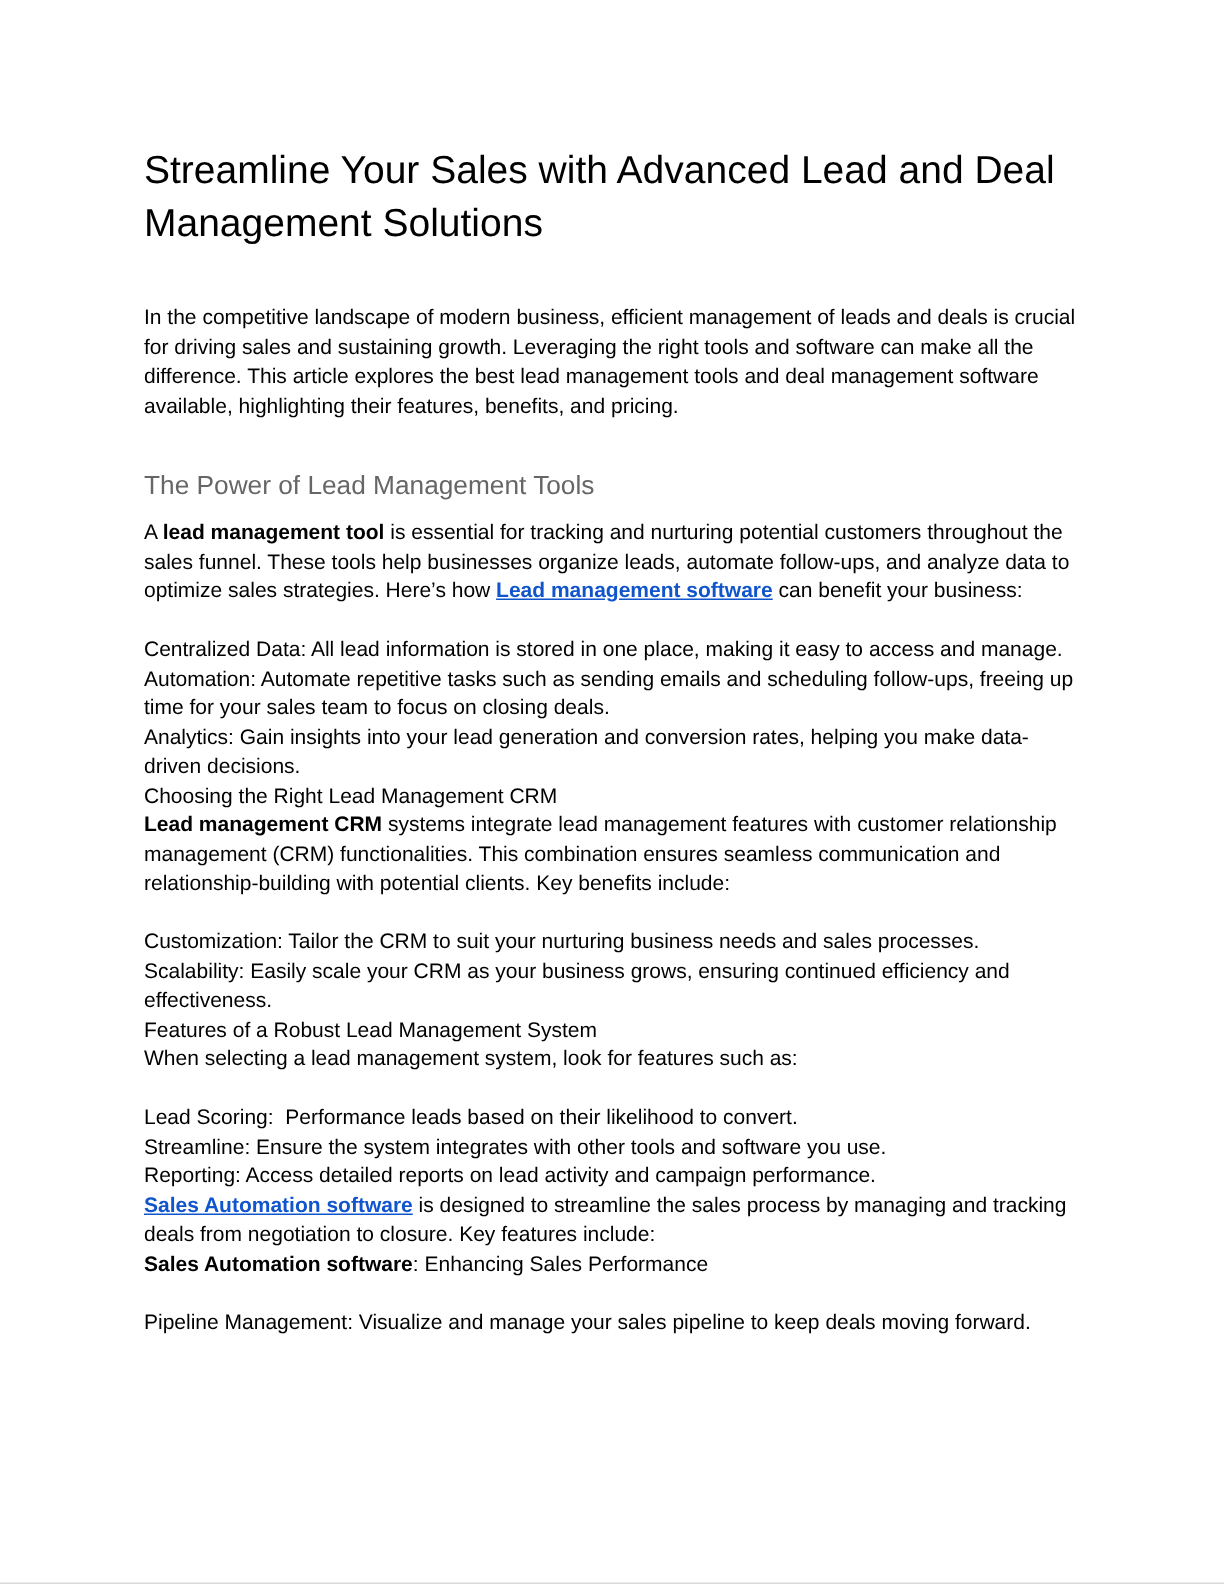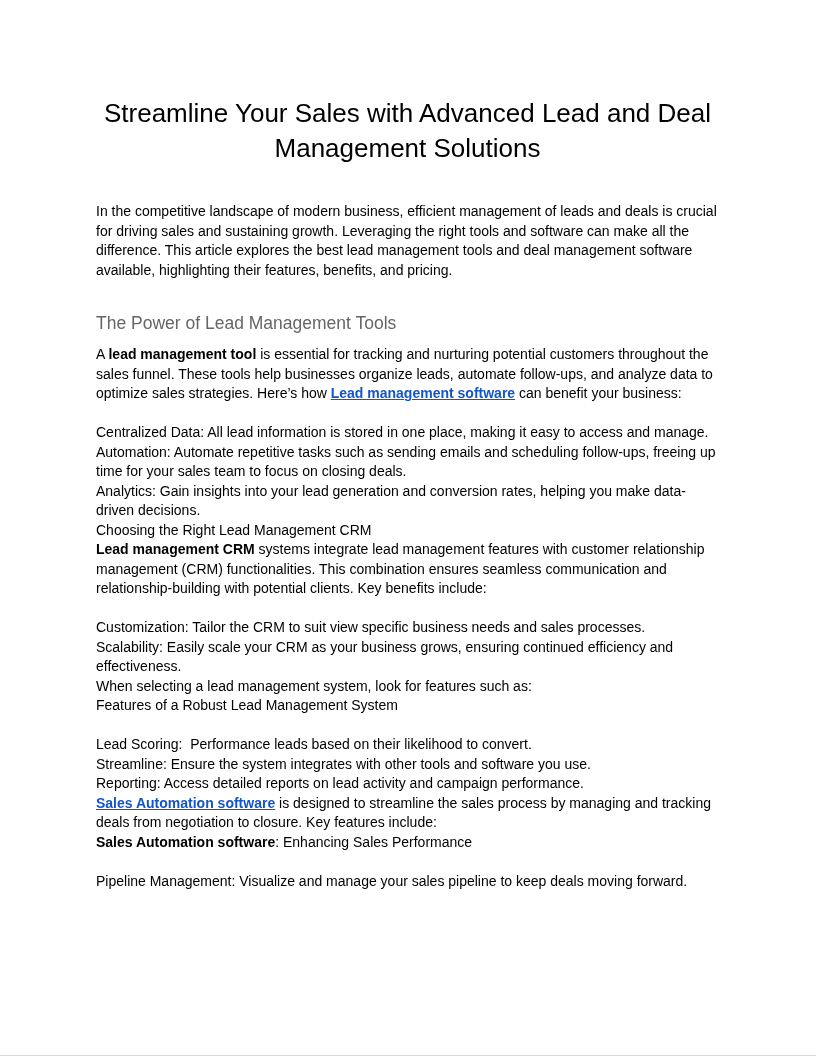--- a/index.html
+++ b/index.html
@@ -16,21 +16,21 @@
     font-size: 14px;
     line-height: 19.5px;
     color: #000000;
     border-bottom: 1px solid #d9d9d9;
     overflow: hidden;
   }
   h1[data-name="document-title"] {
     font-size: 26px;
     line-height: 35px;
     font-weight: 400;
-    text-align: center;
+    text-align: left;
     color: #000000;
     margin: 0 0 36px 0;
   }
   h2[data-name="section-heading"] {
     font-size: 17.5px;
     line-height: 23px;
     font-weight: 400;
     color: var(--heading-color, #666666);
     margin: 32px 0 10px 0;
   }
@@ -54,24 +54,24 @@
       <p data-name="paragraph" data-interactable="false"><span data-name="text-run" data-interactable="false">In the competitive landscape of modern business, efficient management of leads and deals is crucial for driving sales and sustaining growth. Leveraging the right tools and software can make all the difference. This article explores the best lead management tools and deal management software available, highlighting their features, benefits, and pricing.</span></p>
       <h2 data-name="section-heading" data-interactable="false"><span data-name="text-run" data-interactable="false">The Power of Lead Management Tools</span></h2>
       <p data-name="paragraph" data-interactable="false"><span data-name="text-run" data-interactable="false">A </span><span data-name="text-run" data-interactable="false" class="bold">lead management tool</span><span data-name="text-run" data-interactable="false"> is essential for tracking and nurturing potential customers throughout the sales funnel. These tools help businesses organize leads, automate follow-ups, and analyze data to optimize sales strategies. Here’s how </span><a data-name="lead-management-software-link" data-interactable="true" href="#" class="bold">Lead management software</a><span data-name="text-run" data-interactable="false"> can benefit your business:</span></p>
       <p data-name="blank-line" data-interactable="false">&nbsp;</p>
       <p data-name="paragraph" data-interactable="false"><span data-name="text-run" data-interactable="false">Centralized Data: All lead information is stored in one place, making it easy to access and manage.</span></p>
       <p data-name="paragraph" data-interactable="false"><span data-name="text-run" data-interactable="false">Automation: Automate repetitive tasks such as sending emails and scheduling follow-ups, freeing up time for your sales team to focus on closing deals.</span></p>
       <p data-name="paragraph" data-interactable="false"><span data-name="text-run" data-interactable="false">Analytics: Gain insights into your lead generation and conversion rates, helping you make data-driven decisions.</span></p>
       <p data-name="paragraph" data-interactable="false"><span data-name="text-run" data-interactable="false">Choosing the Right Lead Management CRM</span></p>
       <p data-name="paragraph" data-interactable="false"><span data-name="text-run" data-interactable="false" class="bold">Lead management CRM</span><span data-name="text-run" data-interactable="false"> systems integrate lead management features with customer relationship management (CRM) functionalities. This combination ensures seamless communication and relationship-building with potential clients. Key benefits include:</span></p>
       <p data-name="blank-line" data-interactable="false">&nbsp;</p>
-      <p data-name="paragraph" data-interactable="false"><span data-name="text-run" data-interactable="false">Customization: Tailor the CRM to suit view specific business needs and sales processes.</span></p>
+      <p data-name="paragraph" data-interactable="false"><span data-name="text-run" data-interactable="false">Customization: Tailor the CRM to suit your nurturing business needs and sales processes.</span></p>
       <p data-name="paragraph" data-interactable="false"><span data-name="text-run" data-interactable="false">Scalability: Easily scale your CRM as your business grows, ensuring continued efficiency and effectiveness.</span></p>
+      <p data-name="paragraph" data-interactable="false"><span data-name="text-run" data-interactable="false">Features of a Robust Lead Management System</span></p>
       <p data-name="paragraph" data-interactable="false"><span data-name="text-run" data-interactable="false">When selecting a lead management system, look for features such as:</span></p>
-      <p data-name="paragraph" data-interactable="false"><span data-name="text-run" data-interactable="false">Features of a Robust Lead Management System</span></p>
       <p data-name="blank-line" data-interactable="false">&nbsp;</p>
       <p data-name="paragraph" data-interactable="false"><span data-name="text-run" data-interactable="false">Lead Scoring:  Performance leads based on their likelihood to convert.</span></p>
       <p data-name="paragraph" data-interactable="false"><span data-name="text-run" data-interactable="false">Streamline: Ensure the system integrates with other tools and software you use.</span></p>
       <p data-name="paragraph" data-interactable="false"><span data-name="text-run" data-interactable="false">Reporting: Access detailed reports on lead activity and campaign performance.</span></p>
       <p data-name="paragraph" data-interactable="false"><a data-name="sales-automation-software-link" data-interactable="true" href="#" class="bold">Sales Automation software</a><span data-name="text-run" data-interactable="false"> is designed to streamline the sales process by managing and tracking deals from negotiation to closure. Key features include:</span></p>
       <p data-name="paragraph" data-interactable="false"><span data-name="text-run" data-interactable="false" class="bold">Sales Automation software</span><span data-name="text-run" data-interactable="false">: Enhancing Sales Performance</span></p>
       <p data-name="blank-line" data-interactable="false">&nbsp;</p>
       <p data-name="paragraph" data-interactable="false"><span data-name="text-run" data-interactable="false">Pipeline Management: Visualize and manage your sales pipeline to keep deals moving forward.</span></p>
     </div>
 </div>

